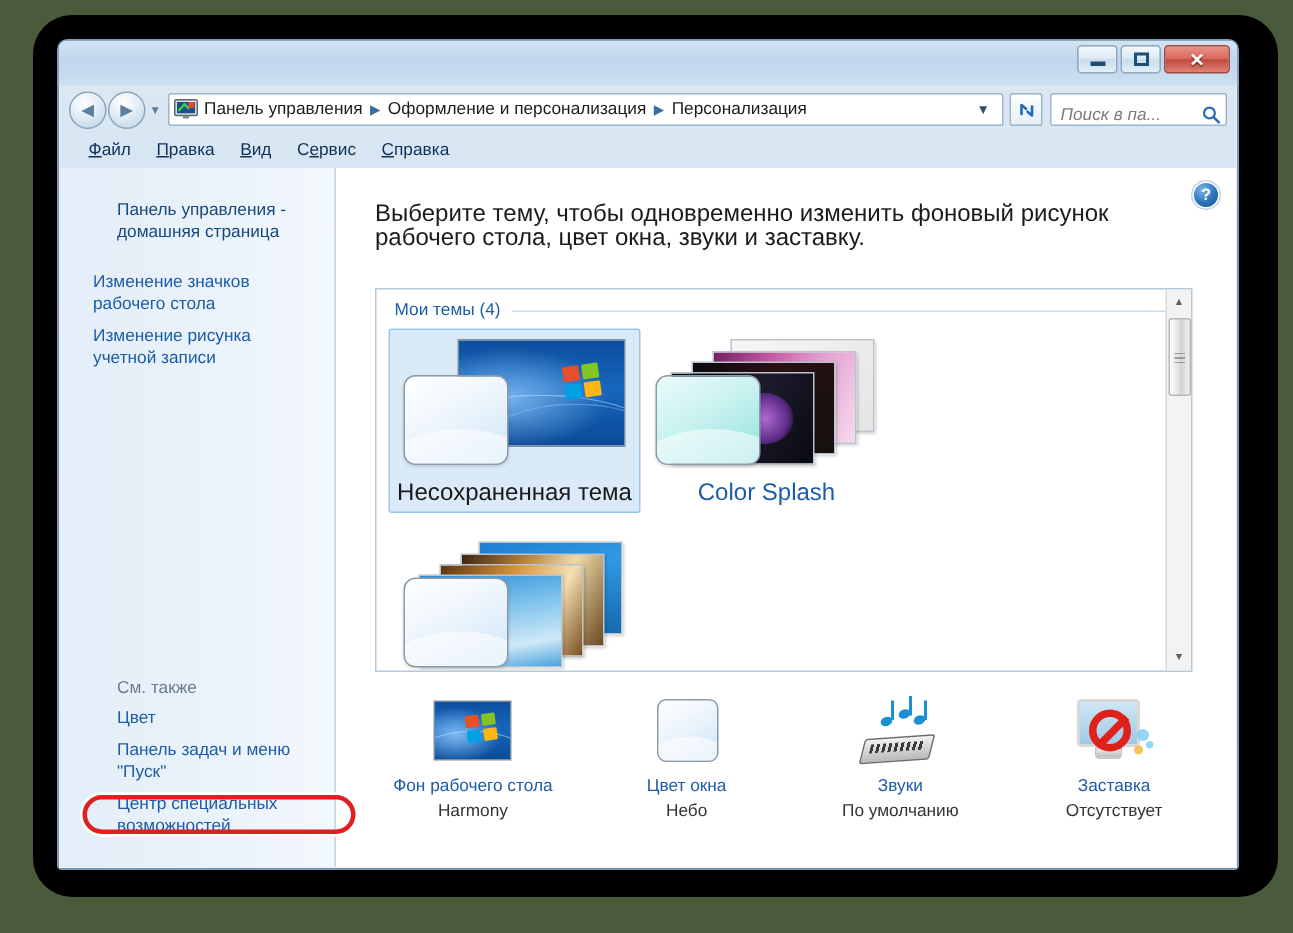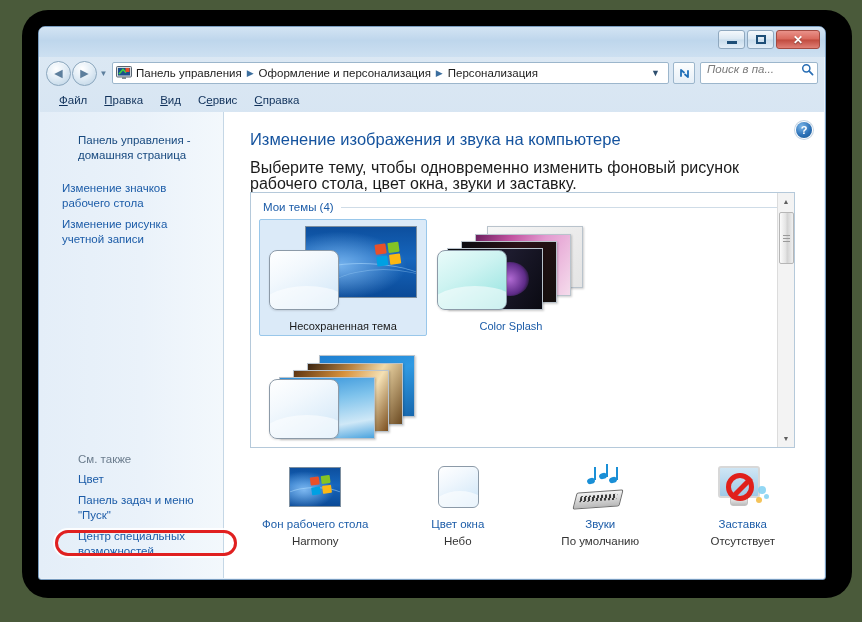--- a/index.html
+++ b/index.html
@@ -107,21 +107,21 @@
   #refreshbtn {
     width: 22px; height: 22px;
     border: 1px solid #9cb6cc; border-radius: 2px;
     background: linear-gradient(to bottom, #fdfefe, #e6eff7);
     display: flex; align-items: center; justify-content: center;
     color: #2a6fb5; font-size: 12px; cursor: default;
   }
   #searchbox {
     width: 118px; height: 22px; margin-left: 5px;
     background: #fff; border: 1px solid #9cb6cc; border-radius: 2px;
-    display: flex; align-items: flex-start; padding: 0 3px 0 6px;
+    display: flex; align-items: flex-end; padding: 0 3px 0 6px;
   }
   #searchbox .ph {
     flex: 1; font-size: 11.5px; font-style: italic; color: #7b7b7b; white-space: nowrap; overflow: hidden;
   }
 
   
   #menubar {
     height: 22px; display: flex; align-items: center;
     padding-left: 12px; gap: 1px;
     background: transparent;
@@ -217,21 +217,21 @@
   .theme-item.selected {
     background: #dbeaf8;
     border: 1px solid #99c7ea;
     border-radius: 2px;
     padding: 4px 3px 3px 3px;
   }
   .thumb {
     position: relative; width: 152px; height: 92px;
   }
   .thumb-label {
-    font-size: 11px; color: #1a1a1a; margin-top: 4px; text-align: left;
+    font-size: 16px; color: #1a1a1a; margin-top: 4px; text-align: left;
     white-space: nowrap;
   }
   .thumb-label.blue { color: #1c5ca8; }
 
   
   .wp {
     position: absolute; right: 2px; top: 2px;
     width: 112px; height: 72px;
     border: 1px solid #7d8fa0;
     background:
@@ -446,21 +446,20 @@
           <div class="side-head">См. также</div>
           <div class="side-link">Цвет</div>
           <div class="side-link highlighted">Панель задач и меню "Пуск"</div>
           <div class="side-link">Центр специальных возможностей</div>
         </div>
       </div>
 
       <div id="content">
         <div id="helpicon">?</div>
 
-        <div id="ctitle">Изменение изображения и звука на компьютере</div>
         <div id="cdesc">Выберите тему, чтобы одновременно изменить фоновый рисунок рабочего стола, цвет окна, звуки и заставку.</div>
 
         <div id="themepanel">
           <div class="theme-sec">
             <span class="lbl">Мои темы (4)</span>
             <span class="rule"></span>
           </div>
 
           <div class="theme-row">
 

